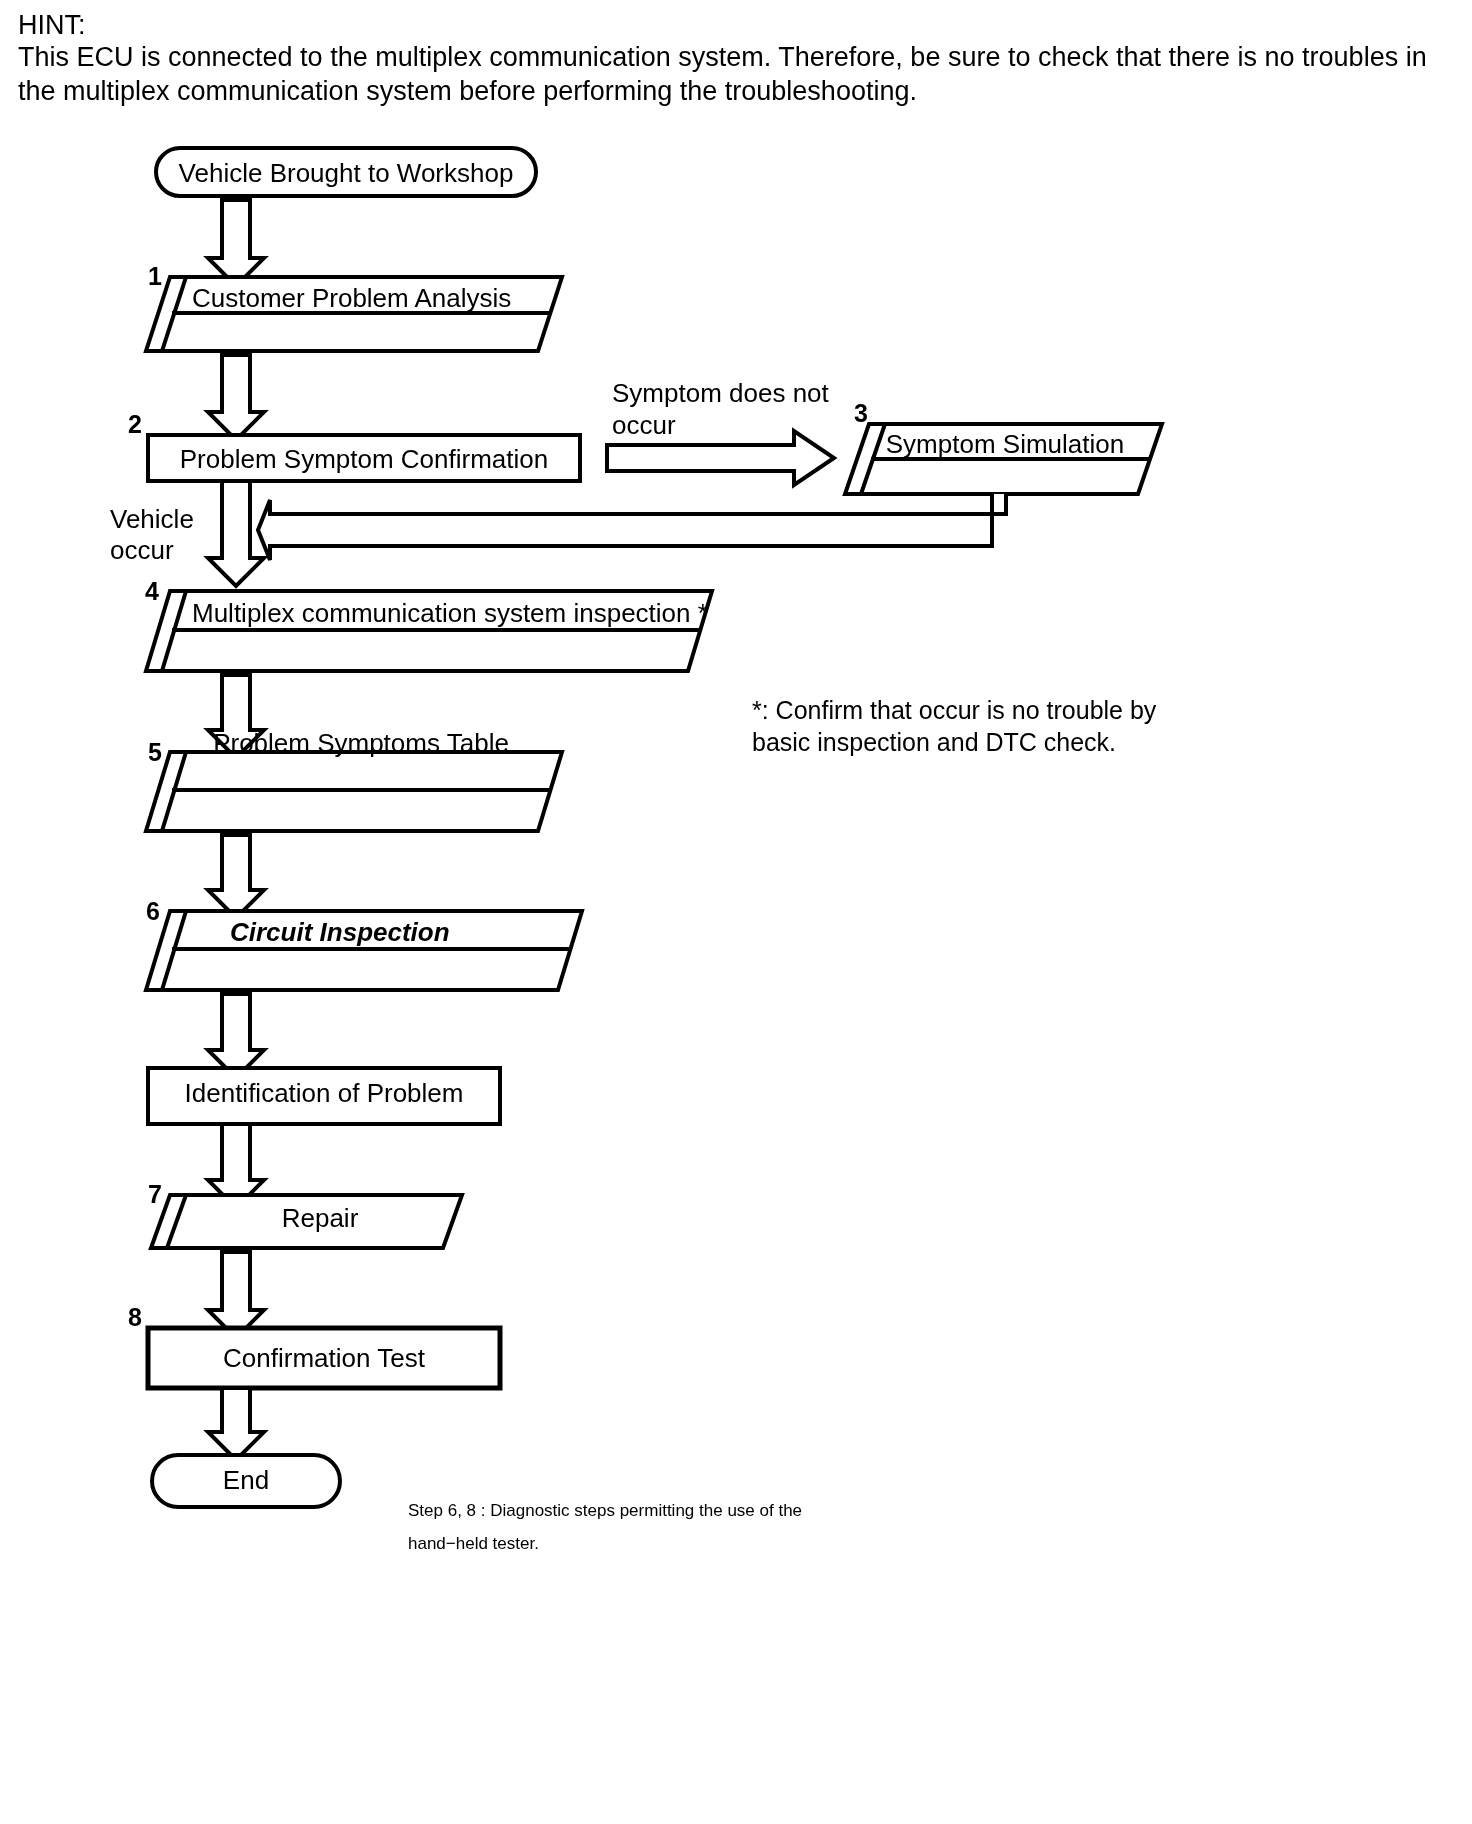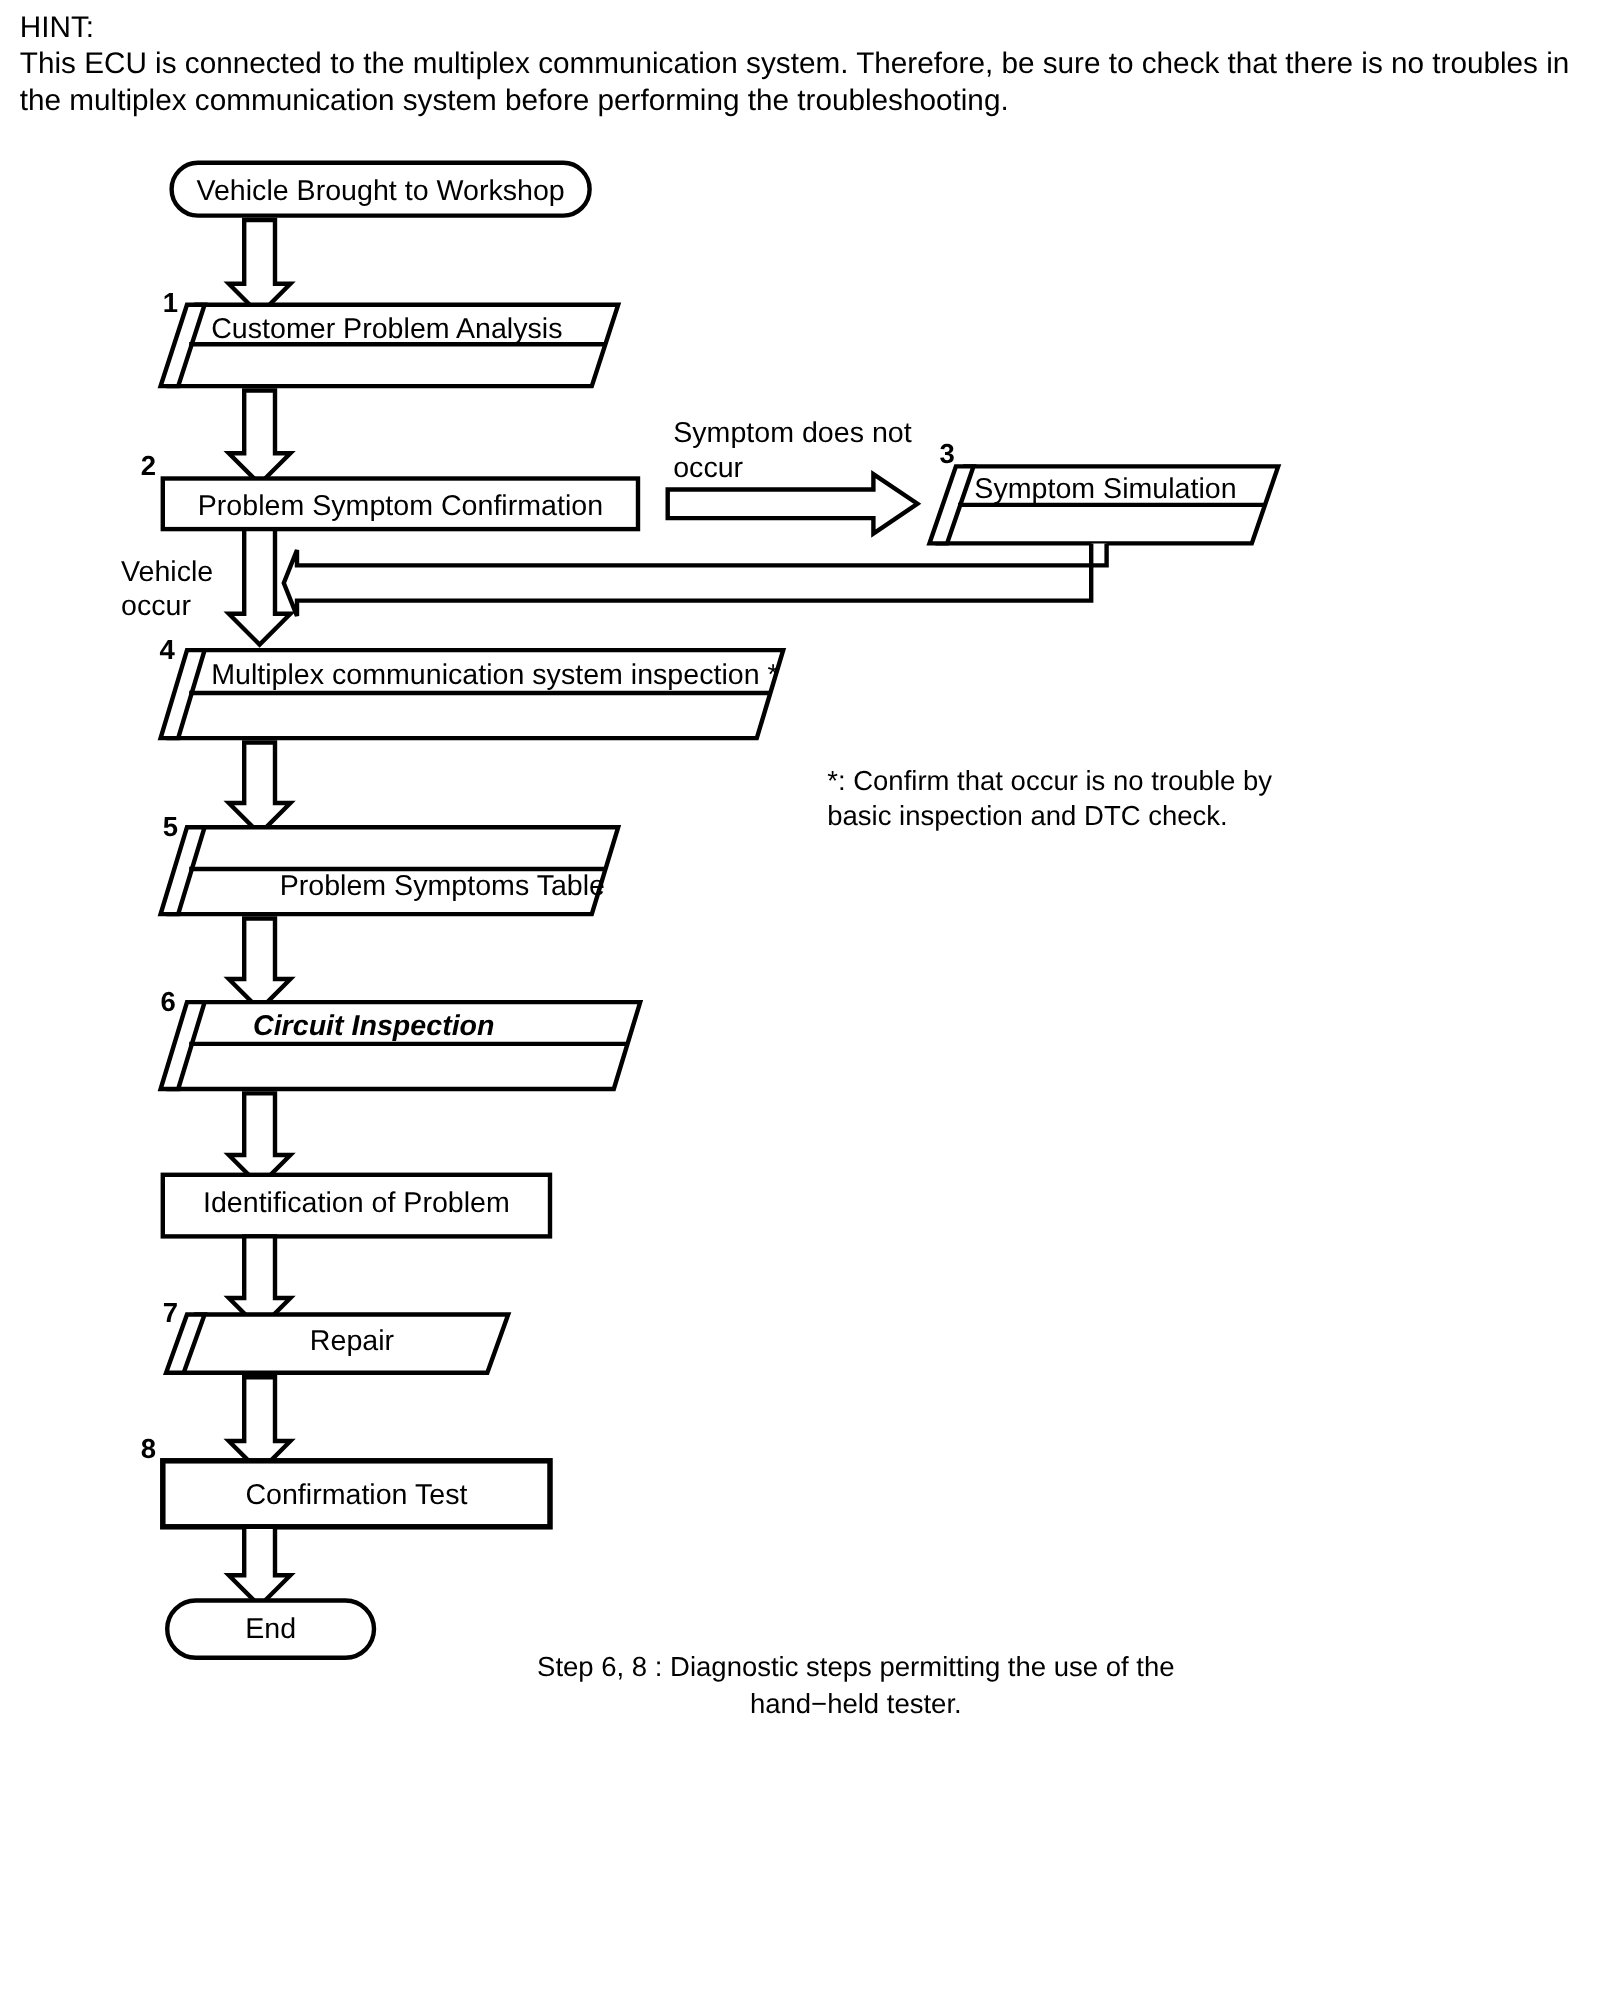--- a/index.html
+++ b/index.html
@@ -62,24 +62,23 @@
     color: #000;
   }
   .note {
     position: absolute;
     font-size: 25px;
     line-height: 1.3;
     color: #000;
   }
   .footer {
     position: absolute;
-    font-size: 25px;
+    font-size: 17px;
     line-height: 1.3;
     color: #000;
-    text-align: center;
   }
 </style>
 </head>
 <body>
 
 <div class="hint">HINT:</div>
 <div class="hint" style="top:40px;">This ECU is connected to the multiplex communication system. Therefore, be sure to check that there is no troubles in the multiplex communication system before performing the troubleshooting.</div>
 
 <svg id="flow" viewBox="0 0 1472 1824">
   <defs>
@@ -194,21 +193,21 @@
 <div class="stepnum" style="left:128px; top:410px;">2</div>
 <div class="lbl center" style="left:148px; top:444px; width:432px;">Problem Symptom Confirmation</div>
 
 <div class="stepnum" style="left:854px; top:399px;">3</div>
 <div class="lbl center" style="left:880px; top:429px; width:250px;">Symptom Simulation</div>
 
 <div class="stepnum" style="left:145px; top:577px;">4</div>
 <div class="lbl" style="left:192px; top:598px;">Multiplex communication system inspection *</div>
 
 <div class="stepnum" style="left:148px; top:738px;">5</div>
-<div class="lbl center" style="left:172px; top:790px; width:378px;text-align:right;">Problem Symptoms Table</div>
+<div class="lbl center" style="left:172px; top:728px; width:378px;">Problem Symptoms Table</div>
 
 <div class="stepnum" style="left:146px; top:897px;">6</div>
 <div class="lbl bold" style="left:230px; top:917px;font-style:italic;">Circuit Inspection</div>
 
 <div class="lbl center" style="left:148px; top:1078px; width:352px;">Identification of Problem</div>
 
 <div class="stepnum" style="left:148px; top:1180px;">7</div>
 <div class="lbl center" style="left:180px; top:1203px; width:280px;">Repair</div>
 
 <div class="stepnum" style="left:128px; top:1303px;">8</div>

